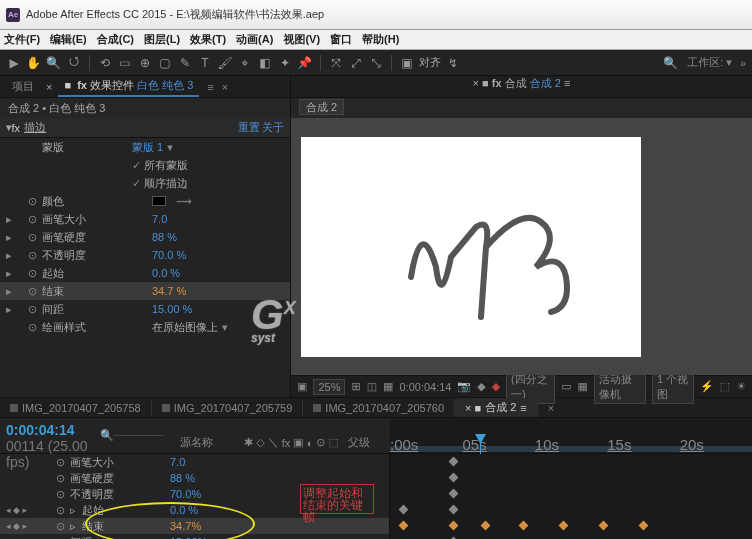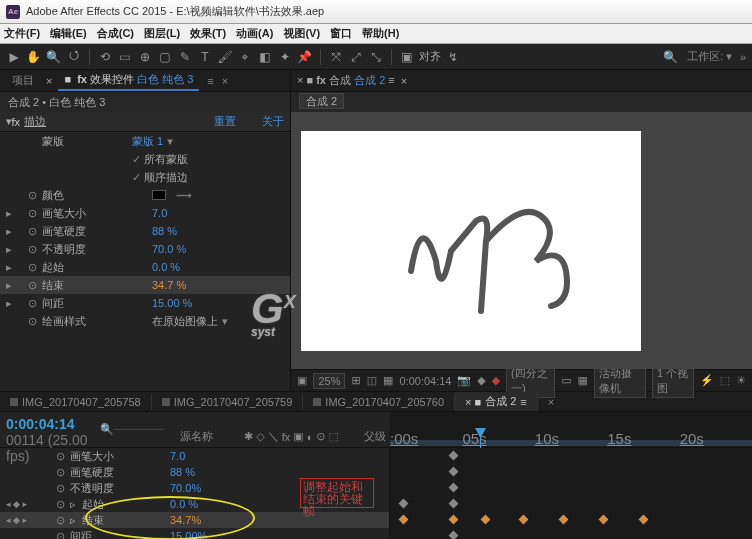--- a/index.html
+++ b/index.html
@@ -1,48 +1,48 @@
 <!DOCTYPE html>
 <html><head>
 <meta charset="utf-8">
 <style>
 * { margin: 0; padding: 0; box-sizing: border-box; font-family: "Microsoft YaHei", Arial, sans-serif; }
 body { background: #232323; color: #aaa; font-size: 11px; overflow: hidden; width: 752px; height: 539px; }
-.titlebar { background: linear-gradient(#fdfdfd,#e8e8e8); height: 24px; display: flex; align-items: center; padding: 0 6px; color: #333; border-bottom: 1px solid #999; }
+.titlebar { background: linear-gradient(#fdfdfd,#e8e8e8); height: 30px; display: flex; align-items: center; padding: 0 6px; color: #333; border-bottom: 1px solid #999; }
 .titlebar .logo { width: 14px; height: 14px; background: #3a2a4a; border-radius: 2px; margin-right: 6px; display:flex;align-items:center;justify-content:center;color:#c9a0dc;font-size:8px;font-weight:bold;}
 .menubar { background: #f0f0f0; height: 20px; display: flex; align-items: center; padding: 0 4px; color: #222; border-bottom: 1px solid #aaa; font-weight: bold; }
 .menubar span { margin-right: 10px; cursor: default; }
 .toolbar { background: #232323; height: 26px; display: flex; align-items: center; padding: 0 6px; border-bottom: 1px solid #111; gap: 4px; }
 .toolbar .tbtn { width: 16px; height: 16px; display:flex;align-items:center;justify-content:center;color:#999;font-size:12px;}
 .toolbar .sep { width:1px; height:16px; background:#444; margin:0 3px;}
 .toolbar .right { margin-left:auto; display:flex; align-items:center; gap:8px; color:#888;}
 .main { display:flex; height:322px; border-bottom:1px solid #111;}
 .leftpanel { width:290px; display:flex; flex-direction:column; background:#232323;}
 .tabs { height:22px; display:flex; align-items:center; padding:0 6px; gap:6px; border-bottom:1px solid #111; background:#1e1e1e;}
 .tabs .tab { padding:2px 6px; color:#888;}
 .tabs .tab.active { color:#ccc; border-bottom:2px solid #3a7abd;}
 .tabs .close { color:#888; margin-left:2px;}
 .subhdr { height:20px; padding:3px 8px; color:#aaa; background:#262626;}
 .fxhdr { height:20px; display:flex; align-items:center; padding:0 6px; background:#2a2a2a; border-bottom:1px solid #111;}
 .fxhdr .fx{color:#ccc;margin-right:4px;}
-.fxhdr .reset{margin-left:auto;color:#4a8fd8;margin-right:26px;}
+.fxhdr .reset{margin-left:auto;color:#4a8fd8;margin-right:2px;}
 .fxhdr .about{color:#4a8fd8;}
 .proplist { flex:1; overflow:hidden; background:#232323;}
 .prow { display:flex; align-items:center; height:18px; padding:0 6px;}
 .prow.hl { background:#3a3a3a;}
 .prow .arrow{width:10px;color:#888;}
 .prow .ck{width:12px;color:#888;}
 .prow .stopw{width:14px;color:#888;}
 .prow .label{flex:0 0 110px; color:#aaa;}
 .prow .val{color:#d89040;}
 .prow .cval{color:#4a8fd8;}
 .swatch{width:14px;height:10px;background:#000;border:1px solid #555;display:inline-block;margin-right:6px;}
 .linkicon{color:#888;margin-left:4px;}
 .viewer { flex:1; display:flex; flex-direction:column; background:#232323; border-left:1px solid #111;}
-.vtabs { height:22px; display:flex; align-items:center; padding:0 6px; gap:6px; border-bottom:1px solid #111;background:#1e1e1e;}
+.vtabs { height:22px; display:flex; align-items:center; padding:0 6px; gap:6px; border-bottom:1px solid #111;background:#1e1e1e;flex-direction:column;}
 .vlayer { height:20px; padding:2px 8px; background:#262626;}
 .vlayer span{background:#333;padding:1px 6px;border:1px solid #444;}
 .canvas-wrap{flex:1;display:flex;align-items:center;justify-content:flex-start;background:#444;position:relative;padding-left:10px;}
 .canvas{width:340px;height:220px;background:#fff;position:relative;}
 .wm{position:absolute;left:-40px;bottom:30px;color:#aaa;font-size:42px;font-weight:bold;font-style:italic;pointer-events:none; text-shadow:0 0 2px #666;}
 .wm small{font-size:12px;display:block;margin-top:-8px;}
 .stroke-svg{position:absolute;top:60px;left:100px;}
 .vfoot{height:22px;display:flex;align-items:center;padding:0 6px;gap:6px;background:#1e1e1e;border-top:1px solid #111;color:#888;}
 .vfoot .dd{background:#2a2a2a;padding:1px 4px;border:1px solid #444;}
 .footer-tabs{height:20px;display:flex;align-items:center;background:#1e1e1e;border-bottom:1px solid #111;}
@@ -299,21 +299,21 @@
     <div class="tl-icons">
       <span style="margin-right:28px">源名称</span>
       <span>✱</span>
       <span>◇</span>
       <span>＼</span>
       <span>fx</span>
       <span>▣</span>
       <span>◐</span>
       <span>⊙</span>
       <span>⬚</span>
-      <span style="margin-left:22px">父级</span>
+      <span style="margin-left:6px">父级</span>
     </div>
     <div class="tl-ruler">
       <div class="wa"></div>
       <div class="marks">
         <span>:00s</span>
         <span>05s</span>
         <span>10s</span>
         <span>15s</span>
         <span>20s</span>
       </div>

